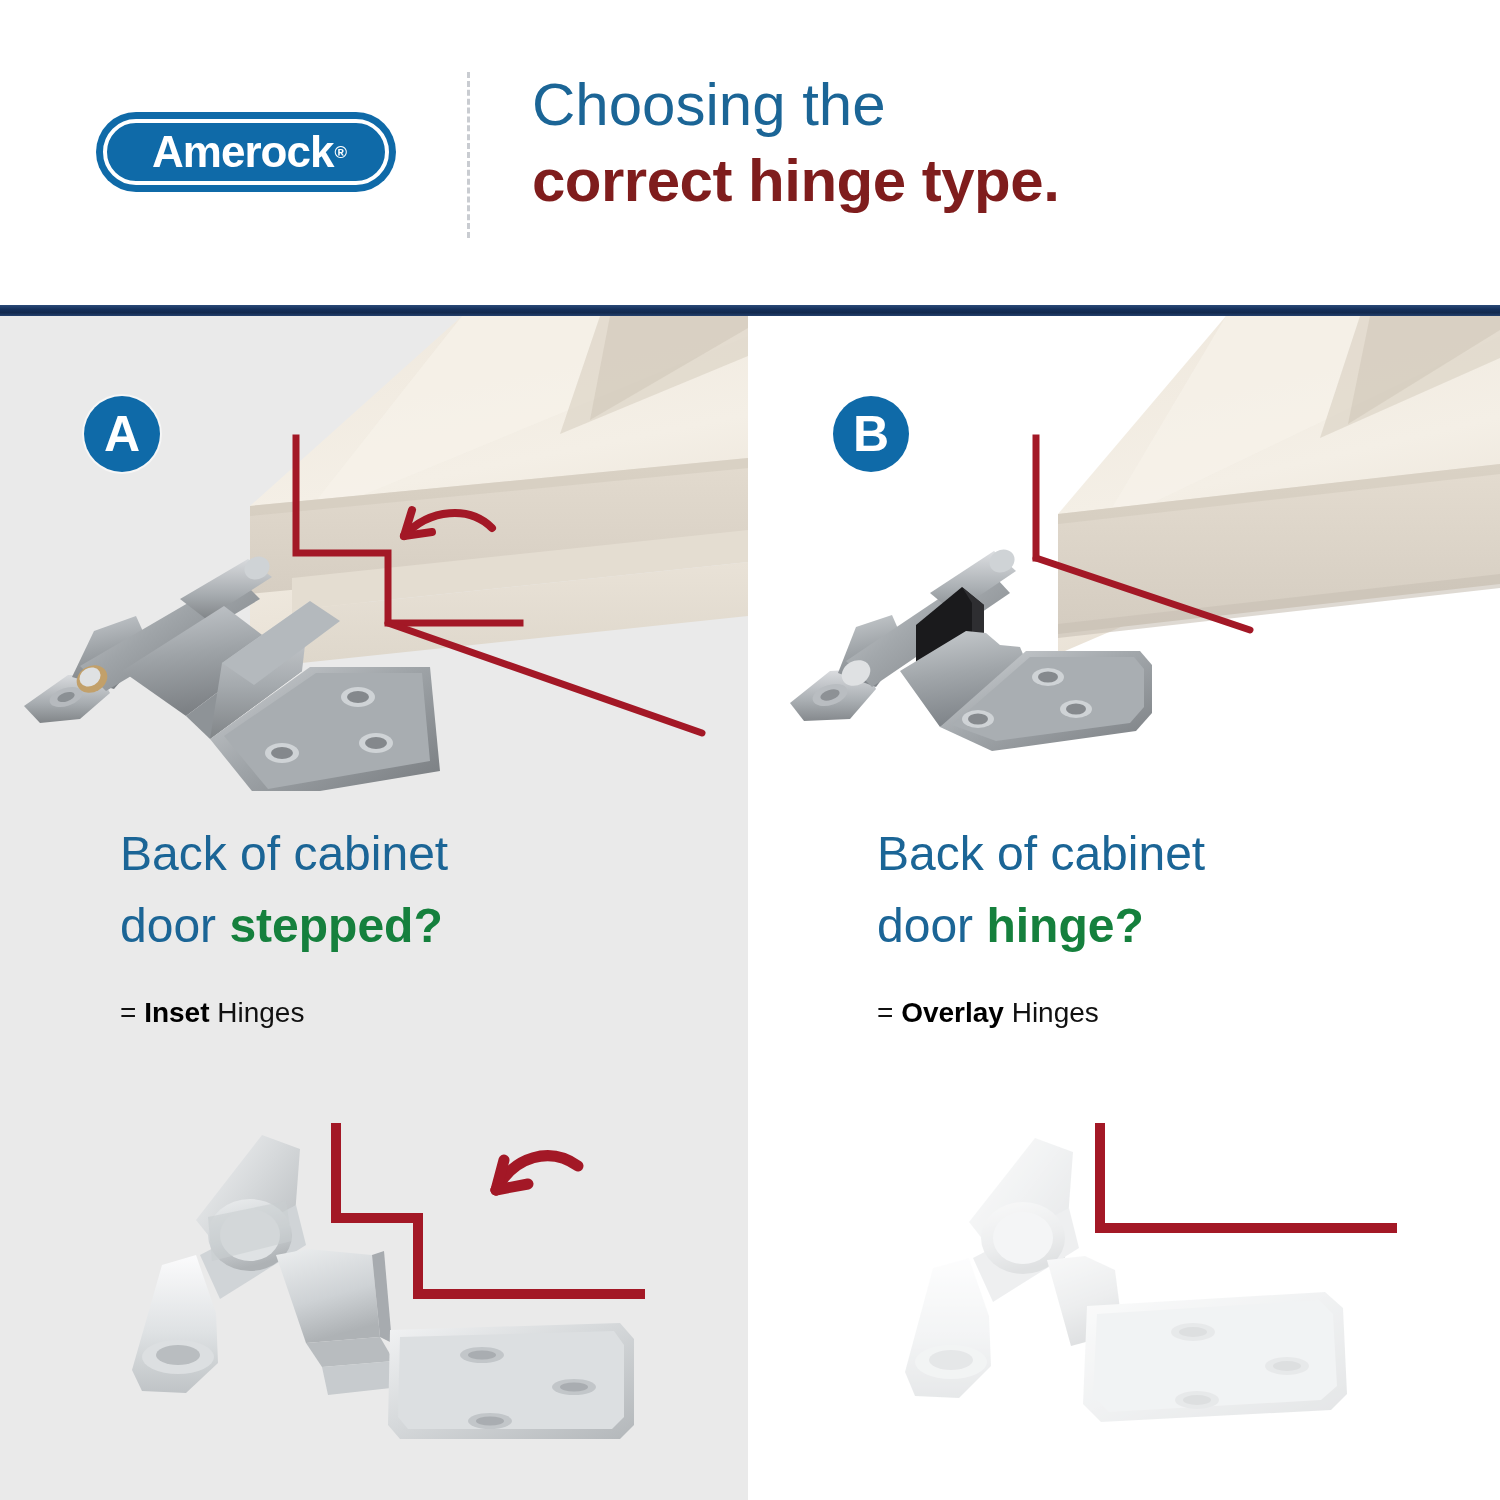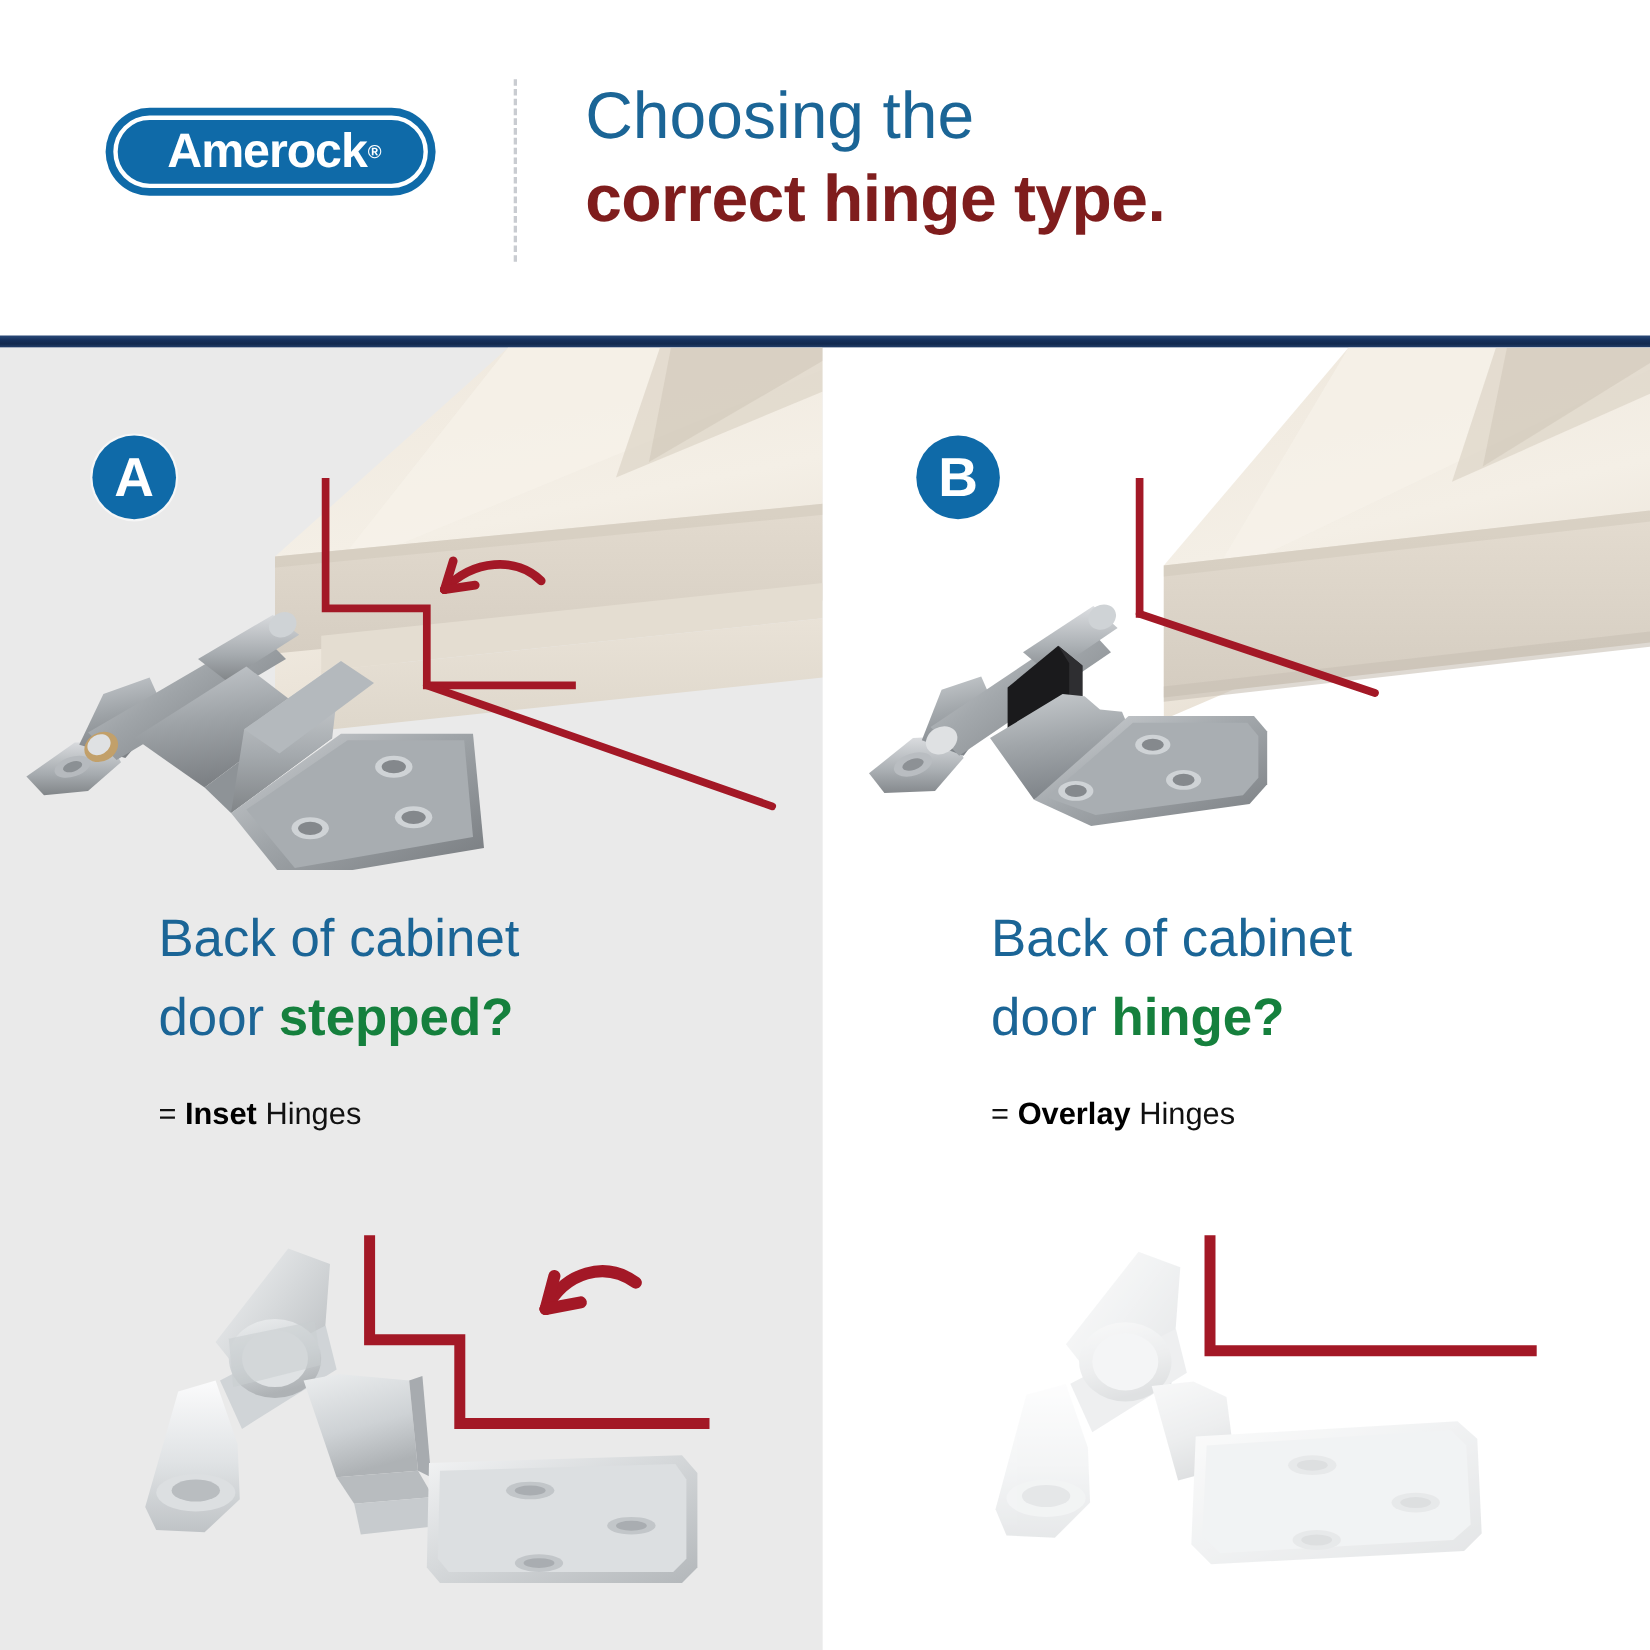--- a/index.html
+++ b/index.html
@@ -7,21 +7,21 @@
     width:1500px;height:1500px;
     background:#ffffff;
     font-family:"Liberation Sans", sans-serif;
     overflow:hidden;
     position:relative;
   }
   #stage{position:relative;width:1500px;height:1500px;overflow:hidden;background:#fff;}
 
   
   .header{position:absolute;left:0;top:0;width:1500px;height:305px;background:#ffffff;}
-  .logo-wrap{position:absolute;left:96px;top:98px;width:300px;height:104px;}
+  .logo-wrap{position:absolute;left:96px;top:112px;width:300px;height:104px;}
   .logo-outer{
     position:absolute;left:0;top:0;width:300px;height:80px;
     border-radius:40px;background:#0f6aa8;
   }
   .logo-ring{
     position:absolute;left:7px;top:7px;width:286px;height:66px;
     border-radius:33px;border:4px solid #ffffff;box-sizing:border-box;
   }
   .logo-text{
     position:absolute;left:0;top:0;width:300px;height:80px;
@@ -61,21 +61,21 @@
     background:#0f6aa8;color:#fff;font-size:50px;font-weight:bold;
     display:flex;align-items:center;justify-content:center;
     font-family:"Liberation Sans", sans-serif;
     box-shadow:0 0 0 2px rgba(255,255,255,0.55);
   }
   .badge-a{left:84px;top:396px;}
   .badge-b{left:833px;top:396px;}
   .red{stroke:#a31826;fill:none;}
 
   
-  .txt-block{position:absolute;width:620px;margin-left:24px;}
+  .txt-block{position:absolute;width:620px;}
   .q-line{
     font-size:48px;line-height:72px;color:#1b6596;font-weight:normal;
     font-family:"Liberation Sans", sans-serif;
   }
   .q-line b{color:#15803d;font-weight:bold;}
   .ans-line{
     margin-top:26px;
     font-size:28px;line-height:50px;color:#111111;font-weight:normal;
     font-family:"Liberation Sans", sans-serif;
   }

